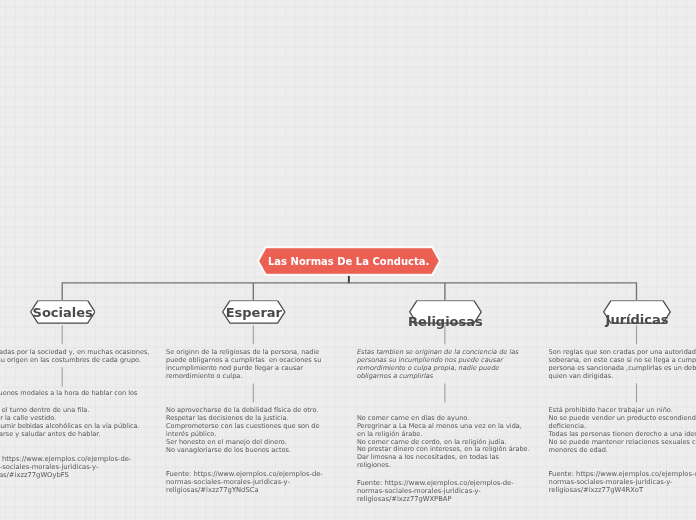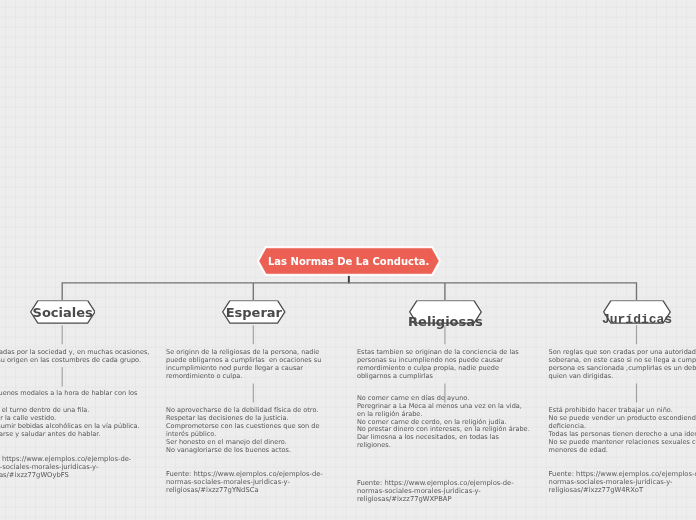--- a/index.html
+++ b/index.html
@@ -104,36 +104,36 @@
 
 <div class="hexwrap branch" style="left:409.0px;top:300.0px;width:72.9px;height:41px;">
   <svg width="72.9" height="23.8" viewBox="0 0 72.9 23.8">
     <polygon points="7.90,0.62 65.00,0.62 72.28,11.90 65.00,23.18 7.90,23.18 0.62,11.90" fill="#ffffff" stroke="none"></polygon>
     <path d="M65.00,0.62 L72.28,11.90 L65.00,23.18 L7.90,23.18 L0.62,11.90 L7.90,0.62" fill="none" stroke="#4a4a4a" stroke-width="1.25" stroke-linejoin="miter"></path>
     <path d="M7.90,0.62 L65.00,0.62" fill="none" stroke="#8d8d8d" stroke-width="1.25"></path>
   </svg>
   <div class="hexlabel">Religiosas</div>
 </div>
 
-<div class="txt" style="left:356.9px;top:349.3px;">Estas tambien se originan de la conciencia de las
+<div class="txt" style="left:356.9px;top:349.3px;font-style:italic;">Estas tambien se originan de la conciencia de las
 personas su incumpliendo nos puede causar
 remordimiento o culpa propia, nadie puede
 obligarnos a cumplirlas</div>
-<div class="txt" style="left:356.9px;top:395px;">No comer carne en días de ayuno.
+<div class="txt" style="left:356.9px;top:415px;">No comer carne en días de ayuno.
 Peregrinar a La Meca al menos una vez en la vida,
 en la religión árabe.
 No comer carne de cerdo, en la religión judía.
 No prestar dinero con intereses, en la religión árabe.
 Dar limosna a los necesitados, en todas las
 religiones.</div>
 <div class="txt src" style="left:356.9px;top:478.7px;">Fuente: https://www.ejemplos.co/ejemplos-de-
 normas-sociales-morales-juridicas-y-
 religiosas/#ixzz77gWXPBAP</div>
 
-<div class="hexwrap branch" style="left:603.1px;top:300.0px;width:67.9px;height:38px;font-family:Liberation Mono, monospace;">
+<div class="hexwrap branch" style="left:603.1px;top:300.0px;width:67.9px;height:38px;">
   <svg width="67.9" height="23.8" viewBox="0 0 67.9 23.8">
     <polygon points="7.90,0.62 60.00,0.62 67.28,11.90 60.00,23.18 7.90,23.18 0.62,11.90" fill="#ffffff" stroke="none"></polygon>
     <path d="M60.00,0.62 L67.28,11.90 L60.00,23.18 L7.90,23.18 L0.62,11.90 L7.90,0.62" fill="none" stroke="#4a4a4a" stroke-width="1.25" stroke-linejoin="miter"></path>
     <path d="M7.90,0.62 L60.00,0.62" fill="none" stroke="#8d8d8d" stroke-width="1.25"></path>
   </svg>
   <div class="hexlabel">Jurídicas</div>
 </div>
 
 <div class="txt" style="left:548.6px;top:349.3px;">Son reglas que son cradas por una autoridad
 soberana, en este caso si no se llega a cumplir la

